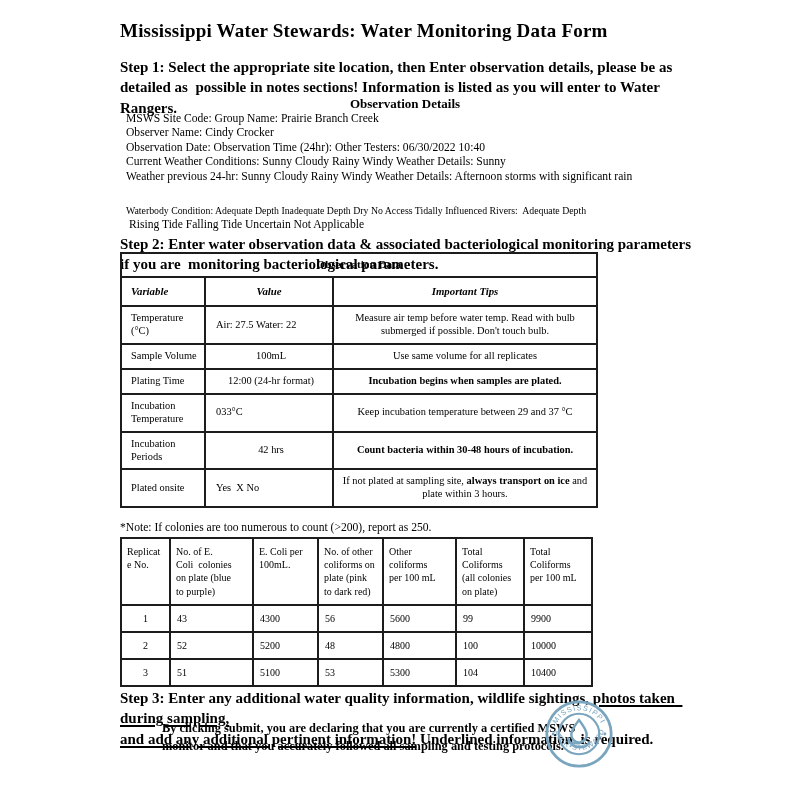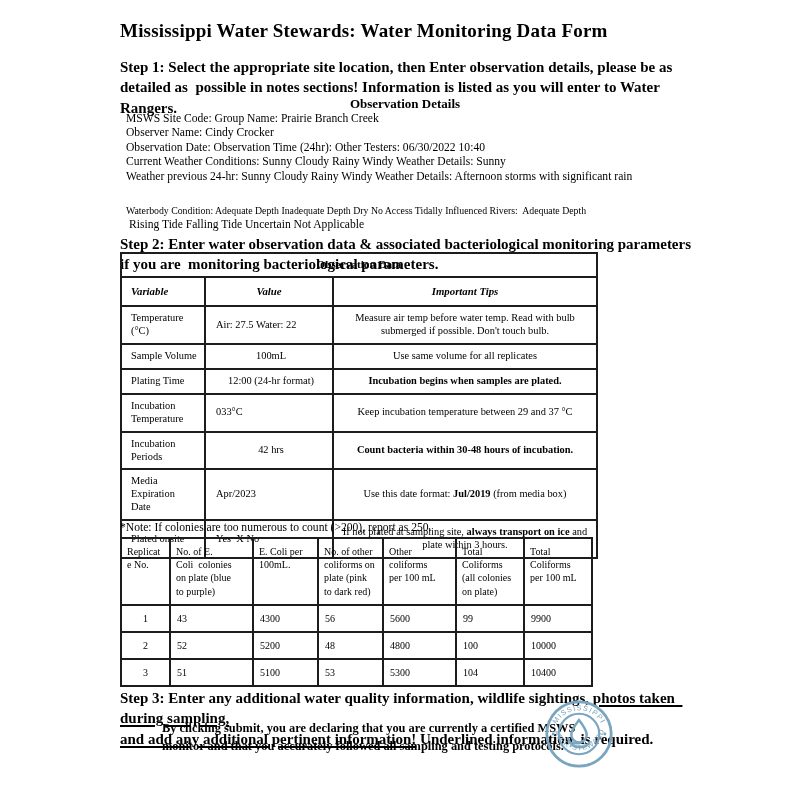--- a/index.html
+++ b/index.html
@@ -100,27 +100,20 @@
 Temperature</td>
           <td class="val" style="text-align: left;">033°C</td>
           <td class="tip"><span>Keep incubation temperature between 29 and 37 °C</span></td>
         </tr>
         <tr>
           <td class="var">Incubation Periods</td>
           <td class="val" style="text-align: center;">42 hrs</td>
           <td class="tip"><span class="b">Count bacteria within 30-48 hours of incubation.</span></td>
         </tr>
         <tr>
-          <td class="var">Media
-Expiration
-Date</td>
-          <td class="val" style="text-align: left;">Apr/2023</td>
-          <td class="tip"><span>Use this date format: </span><span class="b">Jul/2019</span><span> (from media box)</span></td>
-        </tr>
-        <tr>
           <td class="var">Plated onsite</td>
           <td class="val" style="text-align: left;">Yes  X No</td>
           <td class="tip"><span>If not plated at sampling site, </span><span class="b">always transport on  ice</span><span> and plate within 3 hours.</span></td>
         </tr>
       </tbody>
   </table>
 </div>
 
 <div class="sec note">*Note: If colonies are too numerous to count (&gt;200), report as 250.</div>
 

